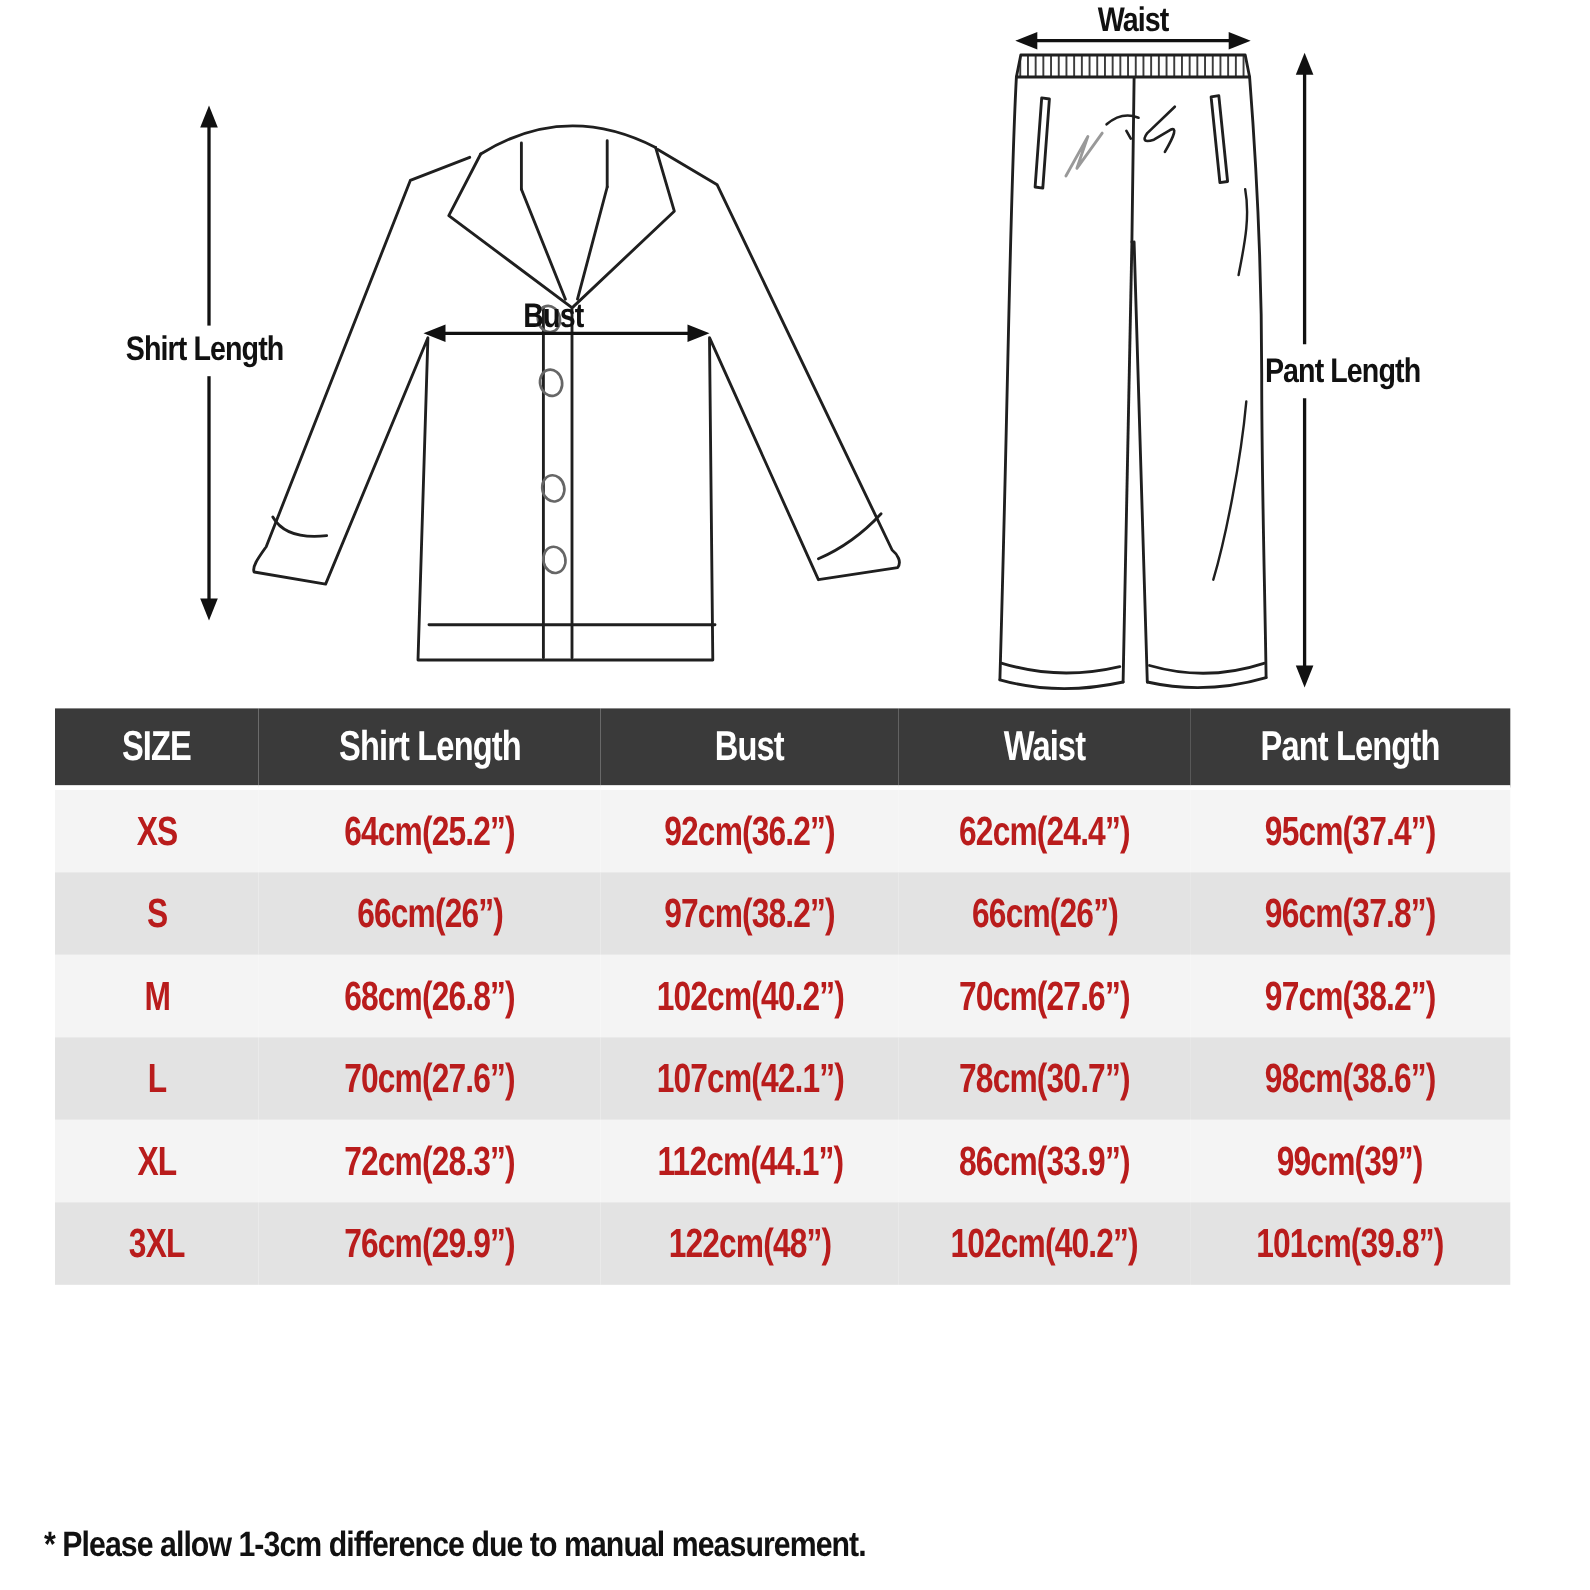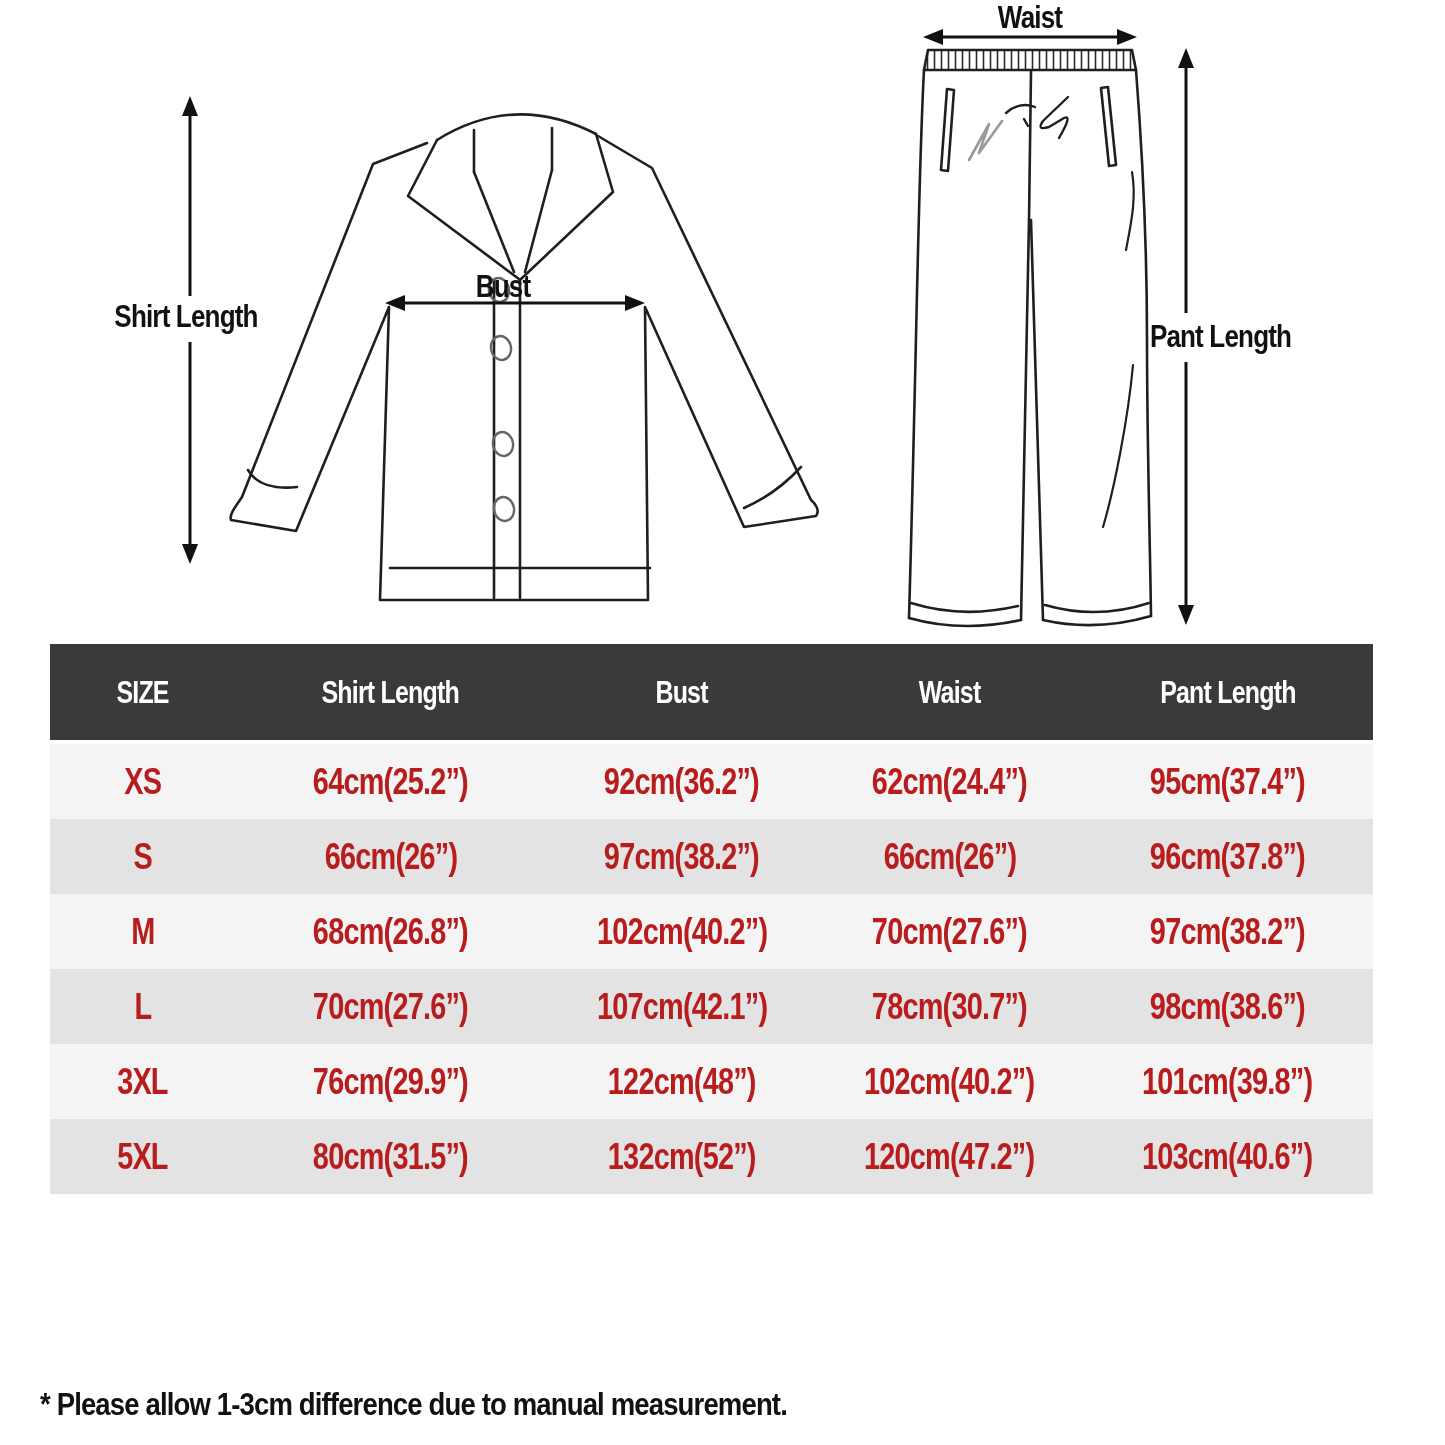--- a/index.html
+++ b/index.html
@@ -15,22 +15,22 @@
     text-align:center;white-space:nowrap;letter-spacing:-1px;
     transform:scaleX(0.84);transform-origin:center;line-height:34px;
   }
   
   table.size-table{
     position:absolute;left:50px;top:644px;width:1323px;
     border-collapse:collapse;table-layout:fixed;
   }
   table.size-table th{
     background:#3a3a3a;color:#ffffff;height:62px;
-    font-size:32px;font-weight:bold;text-align:center;vertical-align:middle;
-    border-bottom:4px solid #ffffff;padding:17px;
+    font-size:38px;font-weight:bold;text-align:center;vertical-align:middle;
+    border-bottom:4px solid #ffffff;padding:4px;
   }
   table.size-table td{
     height:75px;font-size:37px;font-weight:bold;color:#b91c1c;
     text-align:center;vertical-align:middle;padding:0;
   }
   table.size-table tbody tr:nth-child(odd) td{background:#f4f4f4;}
   table.size-table tbody tr:nth-child(even) td{background:#e3e3e3;}
   .cond{
     display:inline-block;transform:scaleX(0.78);transform-origin:center;
     white-space:nowrap;letter-spacing:-1px;
@@ -198,31 +198,31 @@
         <td><span class="cond">97cm(38.2”)</span></td>
       </tr>
       <tr>
         <td><span class="cond">L</span></td>
         <td><span class="cond">70cm(27.6”)</span></td>
         <td><span class="cond">107cm(42.1”)</span></td>
         <td><span class="cond">78cm(30.7”)</span></td>
         <td><span class="cond">98cm(38.6”)</span></td>
       </tr>
       <tr>
+        <td><span class="cond">XL</span></td>
+        <td><span class="cond">72cm(28.3”)</span></td>
+        <td><span class="cond">112cm(44.1”)</span></td>
+        <td><span class="cond">86cm(33.9”)</span></td>
+        <td><span class="cond">99cm(39”)</span></td>
+      </tr>
+      <tr>
         <td><span class="cond">3XL</span></td>
         <td><span class="cond">76cm(29.9”)</span></td>
         <td><span class="cond">122cm(48”)</span></td>
         <td><span class="cond">102cm(40.2”)</span></td>
         <td><span class="cond">101cm(39.8”)</span></td>
       </tr>
-      <tr>
-        <td><span class="cond">5XL</span></td>
-        <td><span class="cond">80cm(31.5”)</span></td>
-        <td><span class="cond">132cm(52”)</span></td>
-        <td><span class="cond">120cm(47.2”)</span></td>
-        <td><span class="cond">103cm(40.6”)</span></td>
-      </tr>
     </tbody>
   </table>
 
   <div class="footnote">* Please allow 1-3cm difference due to manual measurement.</div>
 
 </div>
 
 </body></html>

